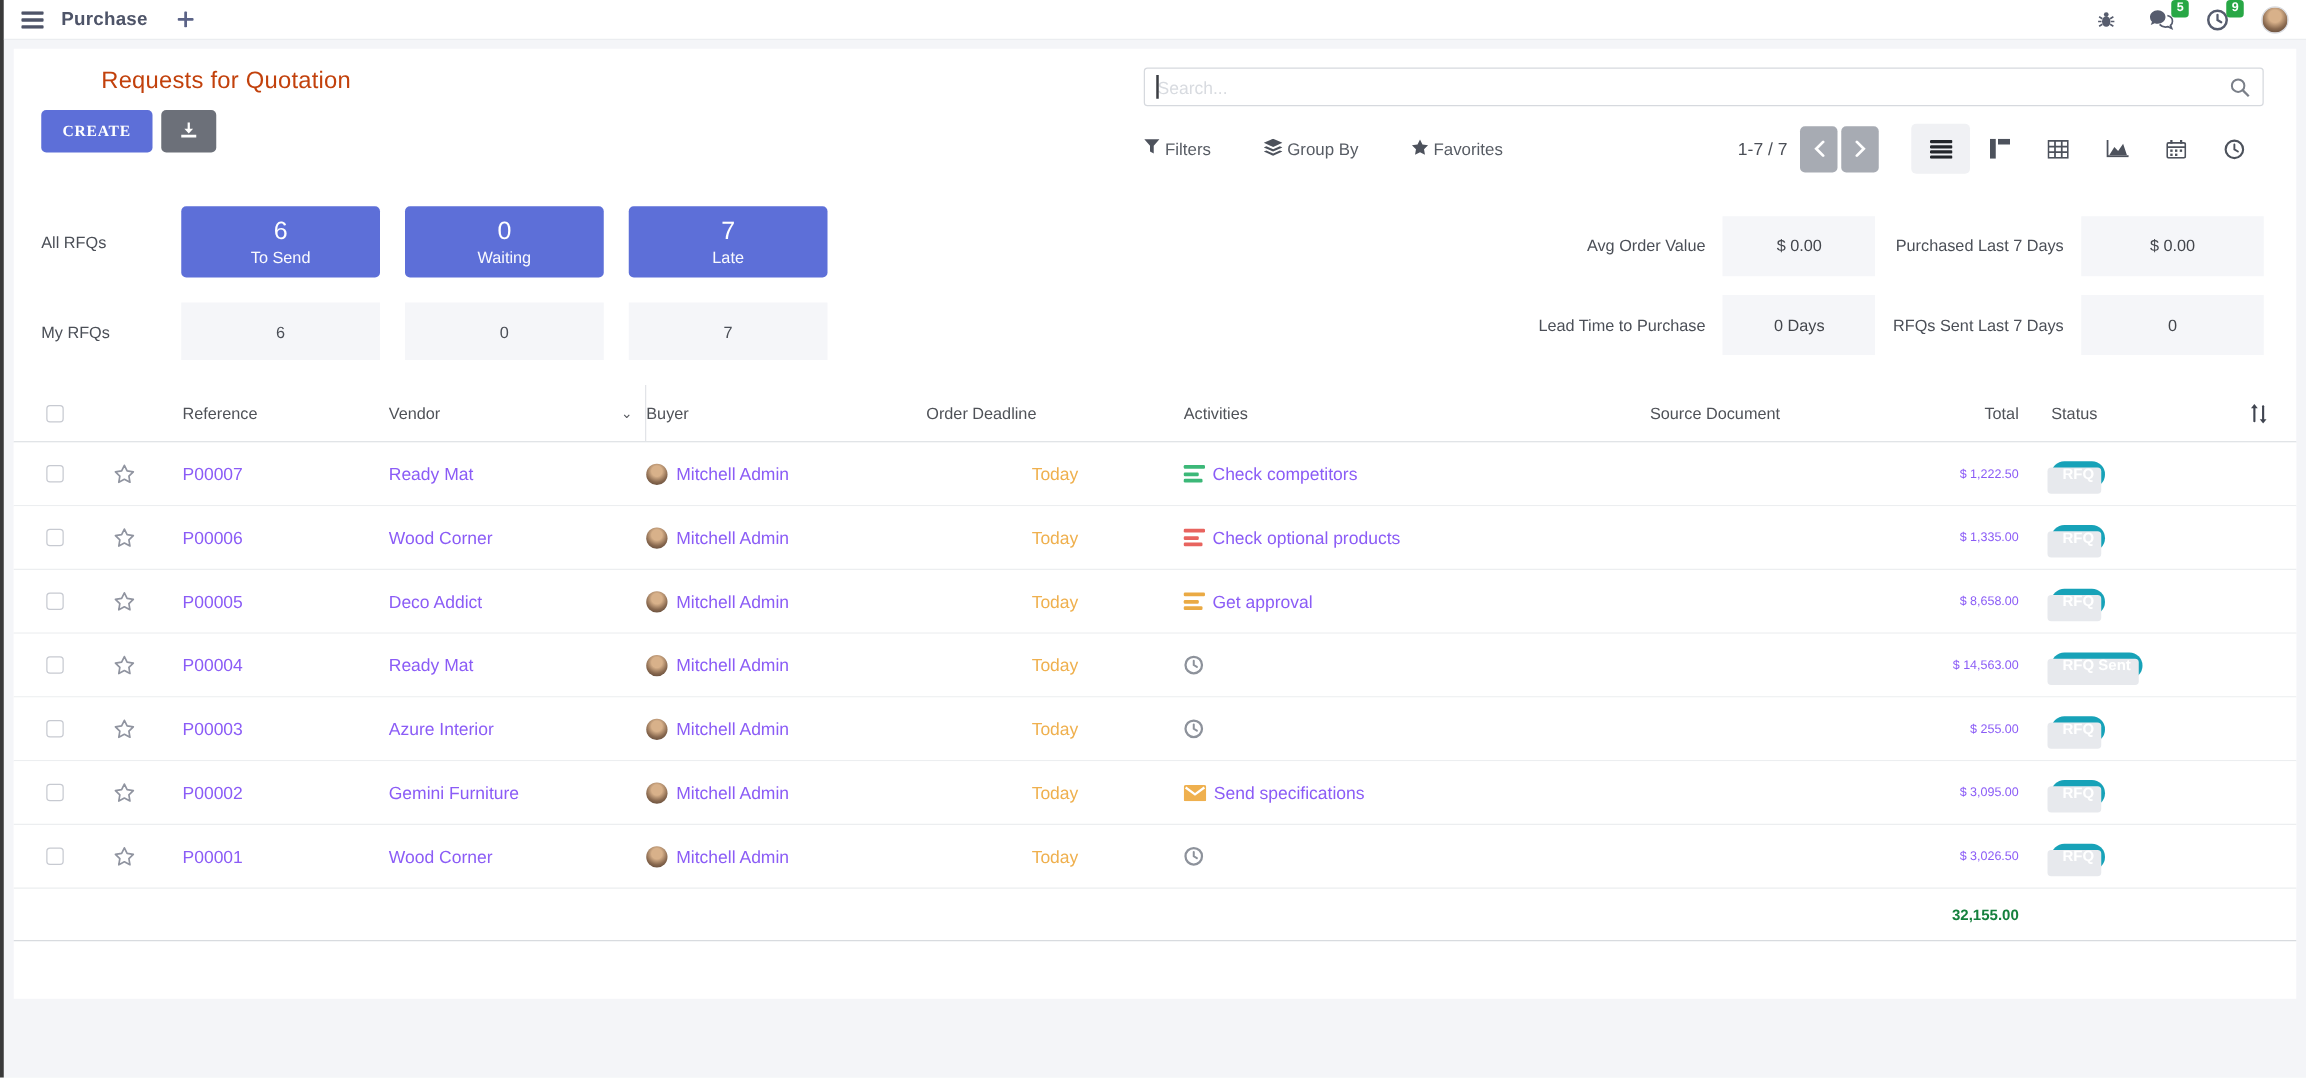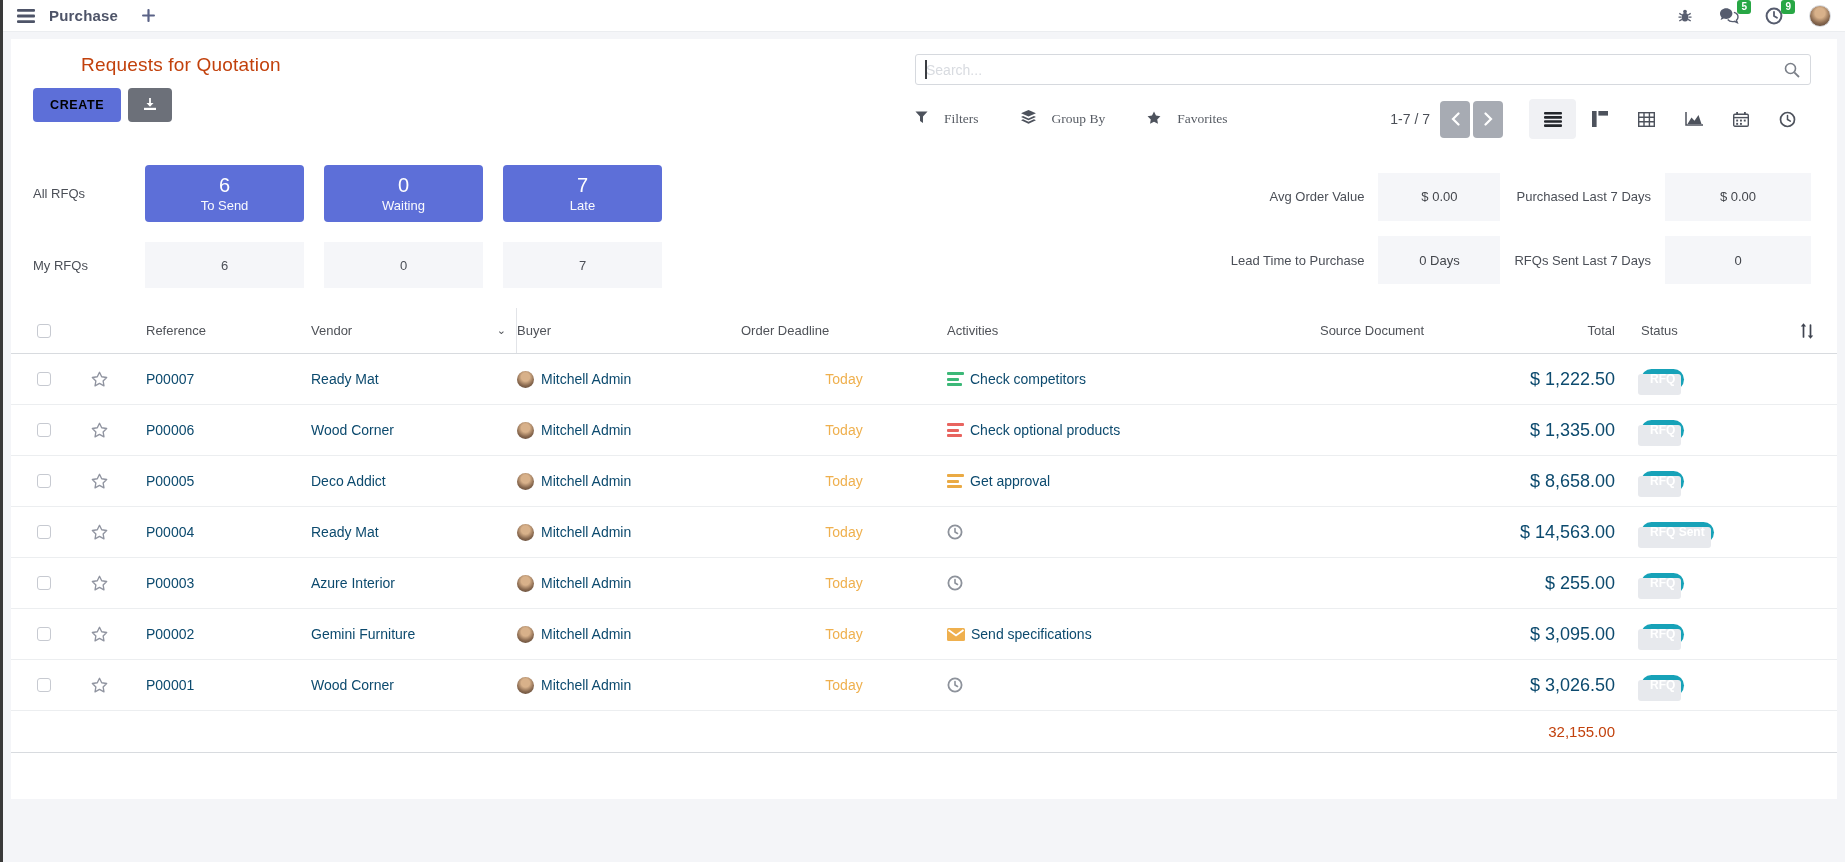--- a/index.html
+++ b/index.html
@@ -24,36 +24,36 @@
     border:1px solid #d9dbe0; }
 
   
   .page { padding:7px 8px 0; }
   .sheet { background:#fff; padding-bottom:46px; }
 
   
   .cp { display:flex; padding:15px 26px 12px 22px; }
   .cp-title { font-size:19px; font-weight:400; color:#c2410c; letter-spacing:.2px;margin-left:48px; }
   .cp-btns { margin-top:12px; display:flex; gap:7px; }
-  .btn-create { background:#5d6fd8; color:#000000; border:none; border-radius:4px;
+  .btn-create { background:#5d6fd8; color:#ffffff; border:none; border-radius:4px;
     font-size:12.5px; font-weight:700; letter-spacing:.6px; padding:0 17px; height:34px; cursor:pointer;
-    font-family:Liberation Sans, sans-serif; }
+    font-family:Liberation Serif, serif; }
   .btn-export { background:#6c7079; border:none; border-radius:4px; width:44px; height:34px;
     display:flex; align-items:center; justify-content:center; cursor:pointer; }
   .cp-right { margin-left:auto; width:896px; }
   .searchbox { position:relative; height:31px; border:1px solid #d6d9de; border-radius:3px;
     background:#fff; display:flex; align-items:center; }
   .searchbox input { flex:1; border:none; outline:none; background:transparent;
     font-family:inherit; font-size:14px; padding:0 10px; color:#4d5158; }
   .searchbox input::placeholder { color:#d8dbe0; }
   .caret { position:absolute; left:9px; top:5px; bottom:5px; width:1.5px; background:#3a3d42; }
   .search-ico { padding:0 10px; display:flex; cursor:pointer; }
   .cp-row2 { margin-top:14px; display:flex; align-items:center; }
-  .cp-tool { display:flex; align-items:center; gap:16px; font-size:13.5px; color:#575c64;
-    margin-right:42px; cursor:pointer;font-family:Liberation Serif, serif; }
+  .cp-tool { display:flex; align-items:center; gap:4px; font-size:13.5px; color:#575c64;
+    margin-right:42px; cursor:pointer; }
   .pager { margin-left:auto; font-size:14px; color:#4b4f57; display:flex; align-items:center; gap:10px; }
   .pg-btns { display:flex; gap:3px; }
   .pg { width:30px; height:37px; border:none; border-radius:4px; background:#a7abb3;
     display:flex; align-items:center; justify-content:center; cursor:pointer; }
   .switcher { margin-left:26px; display:flex; align-items:center; }
   .sw { width:47px; height:40px; display:flex; align-items:center; justify-content:center;
     cursor:pointer; border-radius:4px; }
   .sw.active { background:#f0f1f4; }
 
   
@@ -82,44 +82,44 @@
   .h-vendor { display:flex; align-items:center; height:100%; border-right:1px solid #e2e4e8; }
   .sort-caret { margin-left:auto; margin-right:10px; font-size:11px; color:#4f5258; }
   .h-source { text-align:center; }
   .h-total { text-align:right; padding-right:12px; }
   .h-status { padding-left:14px; }
   .h-gear { display:flex; justify-content:center; cursor:pointer; }
   .lrow { height:51px; border-bottom:1px solid #eceef0; cursor:pointer; background:#fff; }
   .c-check { display:flex; justify-content:center; }
   .cb { width:14px; height:14px; border:1px solid #c7cad1; border-radius:3px; background:#fff; display:block; }
   .c-star { display:flex; justify-content:center; align-items:center; }
-  .link { color:#0c4a6e; text-decoration:none; font-size:14px; }
+  .link { color:#8b5cf6; text-decoration:none; font-size:14px; }
   .c-ref { padding-left:25px; }
   .c-buyer { display:flex; align-items:center; gap:7px; }
   .avatar-sm { width:17px; height:17px; border-radius:50%; flex:0 0 auto;
     background:radial-gradient(circle at 50% 35%, #d8b18a 0 30%, #8a6a50 62%, #4b382c 100%); }
   .c-deadline { color:#efb04e; font-size:14px;text-align:center; }
   .c-activity { display:flex; align-items:center; }
   .act-ico { display:inline-flex; margin-right:6px; }
   .checklist { width:17px; height:14px; flex-direction:column; justify-content:space-between; }
   .checklist i { display:block; height:3px; border-radius:1px; background:var(--c); }
   .checklist i:nth-child(1){ width:17px; }
   .checklist i:nth-child(2){ width:12px; }
   .checklist i:nth-child(3){ width:15px; }
   .checklist-green { --c:#3cb878; }
   .checklist-red { --c:#e8645f; }
   .checklist-yellow { --c:#eaaa44; }
-  .c-total { text-align:right; padding-right:12px; font-size:18px; }
+  .c-total { text-align:right; padding-right:12px; font-size:10px; }
   .c-status { padding-left:14px; }
   .badge { position:relative; display:inline-block; background:#17a2b8; color:#fff;
     font-size:12px; font-weight:700; padding:3px 9px 4px; border-radius:11px; z-index:1; }
   .badge::before { content:""; position:absolute; left:-3px; top:5px; width:100%; height:100%;
     background:#e7e9ed; border-radius:3px; z-index:-1; }
   .lfoot { height:42px; border-bottom:1px solid #d8dbdf; }
-  .f-total { text-align:right; padding-right:12px; font-size:15px; font-weight:400; color:#c2410c; }
+  .f-total { text-align:right; padding-right:12px; font-size:12px; font-weight:700; color:#15803d; }
 </style>
 </head>
 <body>
 
 <header class="navbar">
   <div class="nav-left">
     <span class="hamburger">
       <svg width="18" height="14" viewBox="0 0 18 14" fill="#4e5468">
           <rect width="18" height="2.8" rx="1"></rect>
           <rect y="5.6" width="18" height="2.8" rx="1"></rect>

